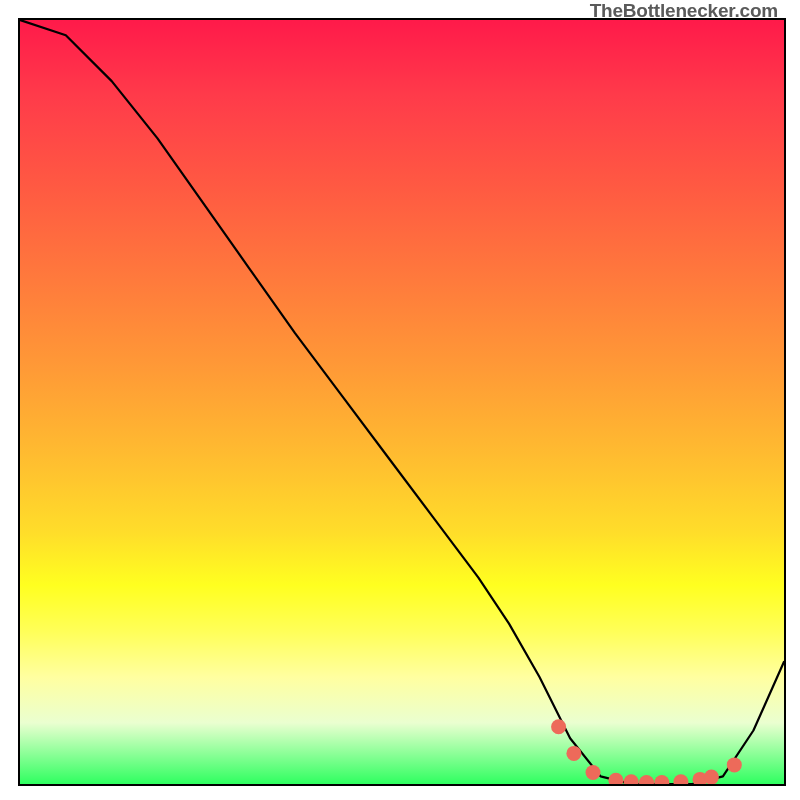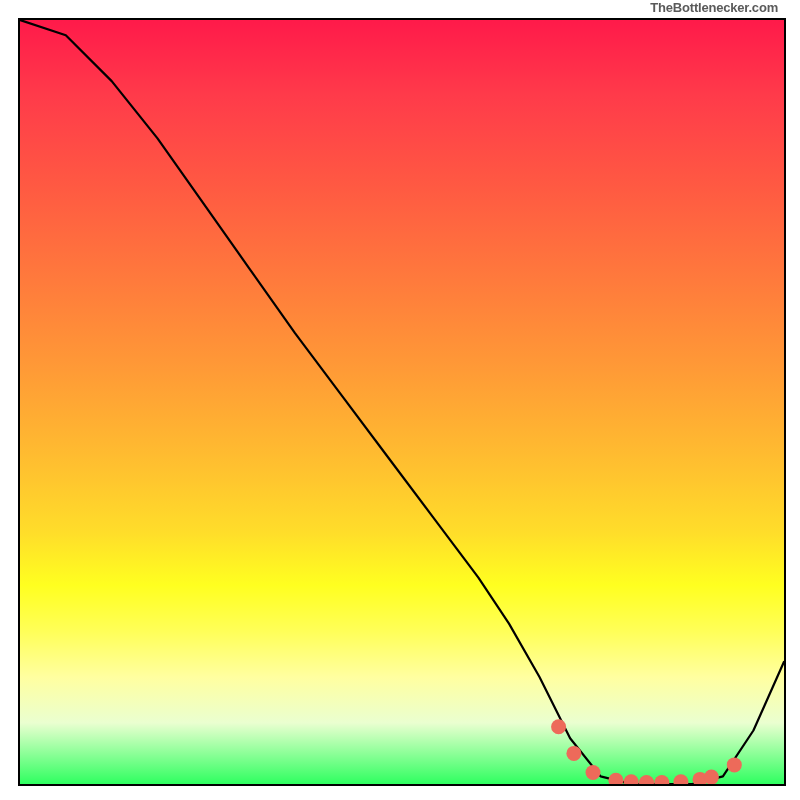--- a/index.html
+++ b/index.html
@@ -46,21 +46,21 @@
     position: absolute;
     top: 0;
     left: 0;
     width: 100%;
     height: 100%;
   }
   .watermark {
     position: absolute;
     top: 0px;
     right: 22px;
-    font-size: 13px;
+    font-size: 19px;
     font-weight: 600;
     color: #5a5a5a;
     z-index: 10;
     letter-spacing: -0.2px;
   }
 </style>
 </head>
 <body>
 
 <div class="watermark">TheBottlenecker.com</div>

